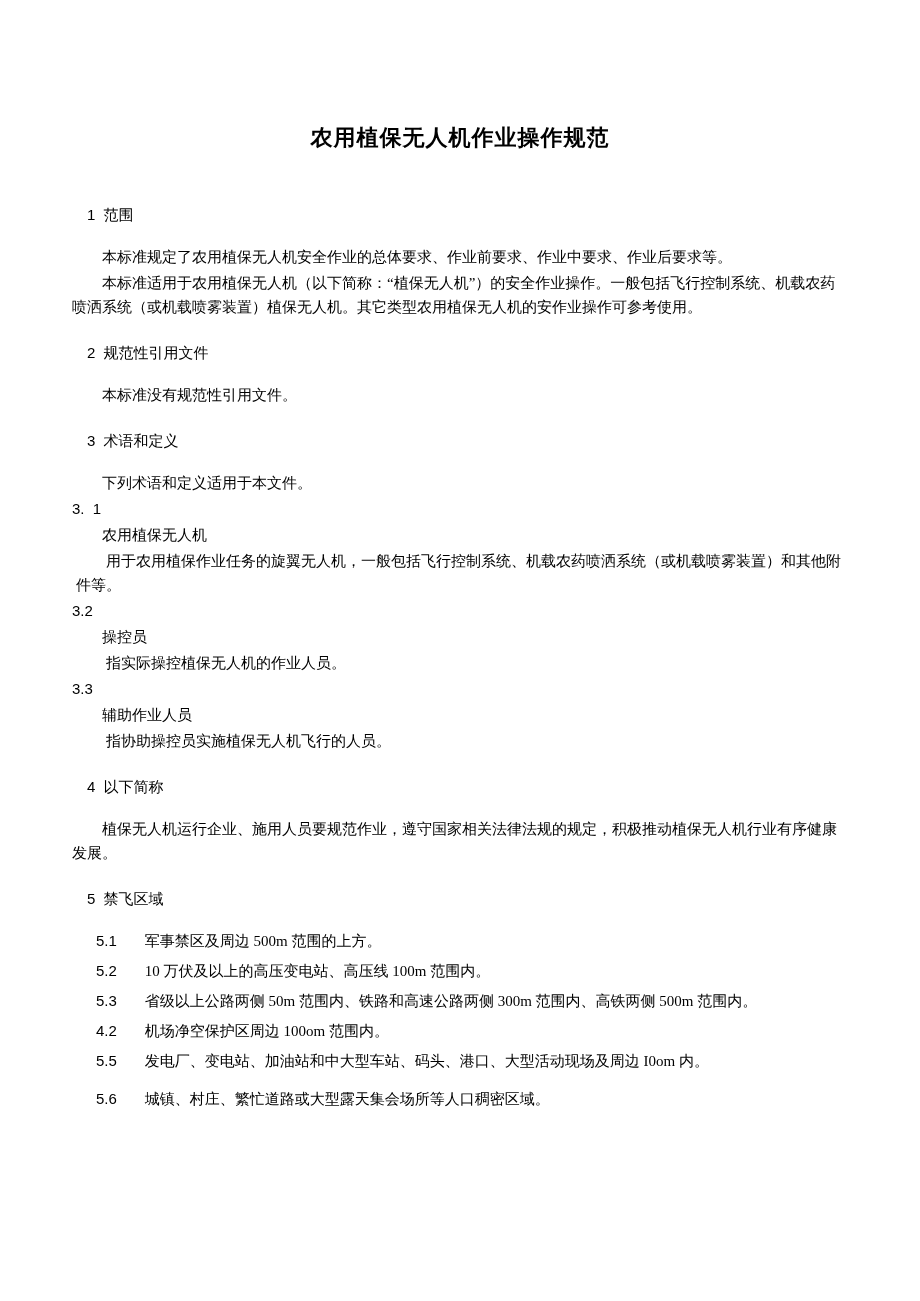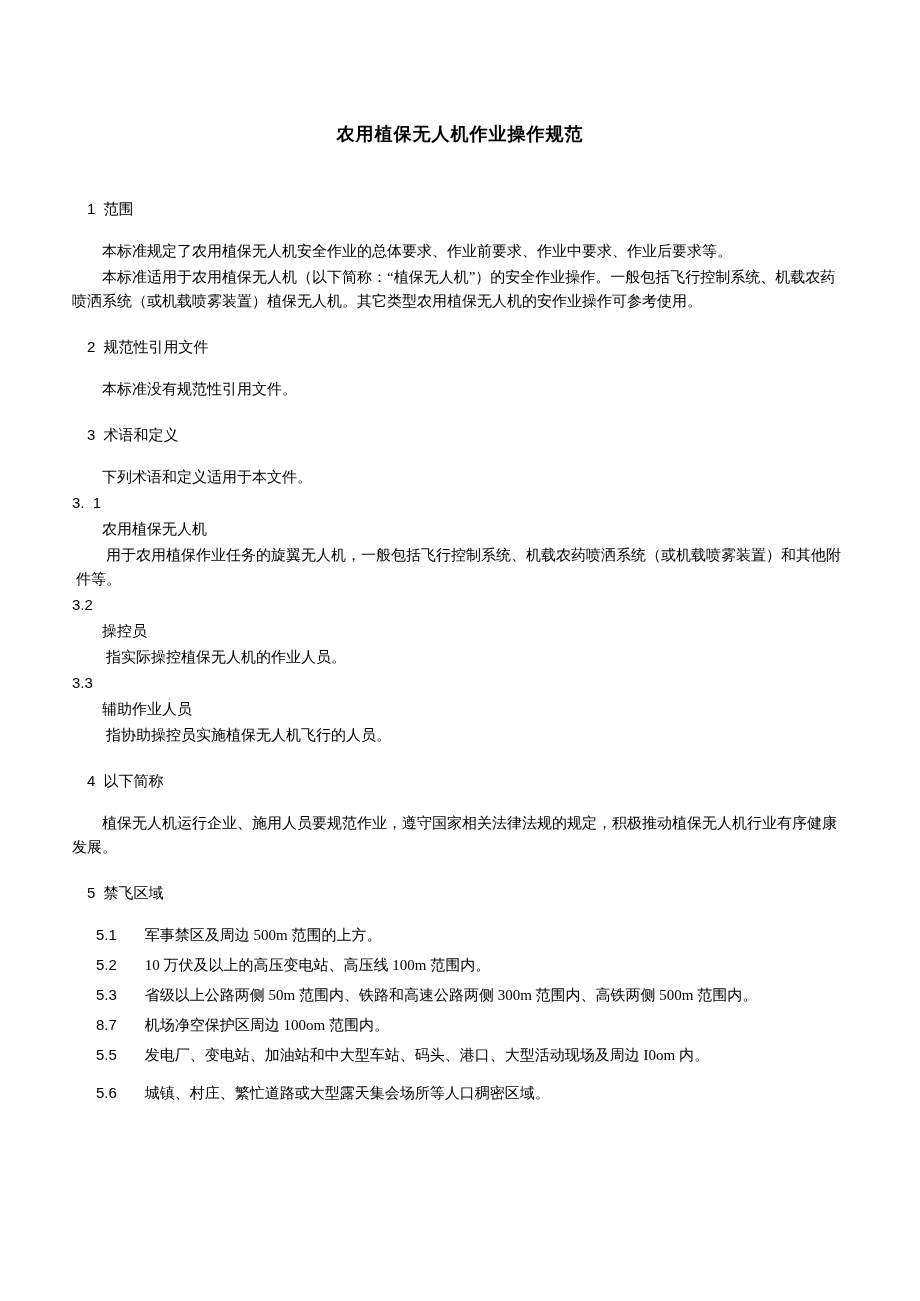--- a/index.html
+++ b/index.html
@@ -7,21 +7,21 @@
       background: #fff;
       font-family: "SimSun", "宋体", serif;
       font-size: 15px;
       color: #000;
       line-height: 1.6;
       padding: 120px 72px 60px 72px;
       width: 920px;
     }
     .title {
       text-align: center;
-      font-size: 18px;
+      font-size: 22px;
       font-weight: bold;
       font-family: "SimHei", "黑体", sans-serif;
       margin-bottom: 48px;
       letter-spacing: 1px;
     }
     .section-heading {
       font-family: Arial, "SimSun", serif;
       margin-top: 22px;
       margin-bottom: 18px;
       margin-left: 15px;
@@ -110,21 +110,21 @@
 </div>
 <div class="list-item">
   <span class="list-num">5.2</span>
   <span>10 万伏及以上的高压变电站、高压线 100m 范围内。</span>
 </div>
 <div class="list-item">
   <span class="list-num">5.3</span>
   <span>省级以上公路两侧 50m 范围内、铁路和高速公路两侧 300m 范围内、高铁两侧 500m 范围内。</span>
 </div>
 <div class="list-item">
-  <span class="list-num">8.7</span>
+  <span class="list-num">4.2</span>
   <span>机场净空保护区周边 100om 范围内。</span>
 </div>
 <div class="list-item">
   <span class="list-num">5.5</span>
   <span>发电厂、变电站、加油站和中大型车站、码头、港口、大型活动现场及周边 I0om 内。</span>
 </div>
 <div class="list-item gap">
   <span class="list-num">5.6</span>
   <span>城镇、村庄、繁忙道路或大型露天集会场所等人口稠密区域。</span>
 </div>

